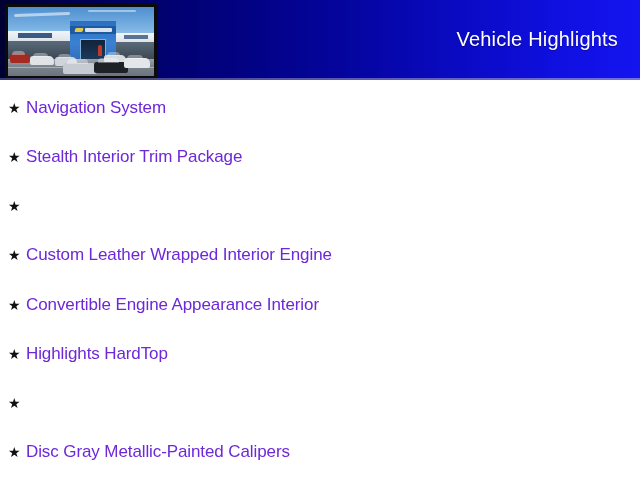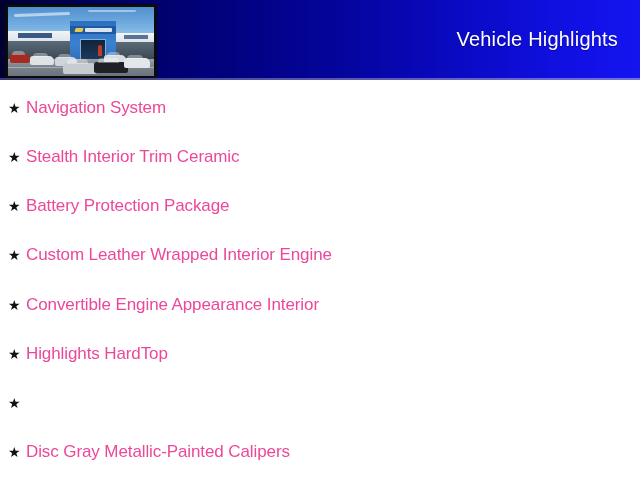--- a/index.html
+++ b/index.html
@@ -191,21 +191,21 @@
   .hl-bullet {
     width: 18px;
     margin-left: 8px;
     color: #111111;
     font-size: 14px;
     line-height: 1;
     text-align: left;
     flex: 0 0 auto;
   }
   .hl-label {
-    color: #ec4899;
+    color: #6d28d9;
     font-size: 17px;
     line-height: 1.1;
     white-space: nowrap;
     letter-spacing: -0.1px;
   }
 </style>
 </head>
 <body>
 
 <div class="page">
@@ -253,26 +253,25 @@
 
   <ul class="highlights">
 
     <li class="hl-item" style="top:16px;">
       <span class="hl-bullet">★</span>
       <span class="hl-label">Navigation System</span>
     </li>
 
     <li class="hl-item" style="top:65px;">
       <span class="hl-bullet">★</span>
-      <span class="hl-label">Stealth Interior Trim Ceramic</span>
+      <span class="hl-label">Stealth Interior Trim Package</span>
     </li>
 
     <li class="hl-item" style="top:114px;">
       <span class="hl-bullet">★</span>
-      <span class="hl-label">Battery Protection Package</span>
     </li>
 
     <li class="hl-item" style="top:163px;">
       <span class="hl-bullet">★</span>
       <span class="hl-label">Custom Leather Wrapped Interior Engine</span>
     </li>
 
     <li class="hl-item" style="top:213px;">
       <span class="hl-bullet">★</span>
       <span class="hl-label">Convertible Engine Appearance Interior</span>

